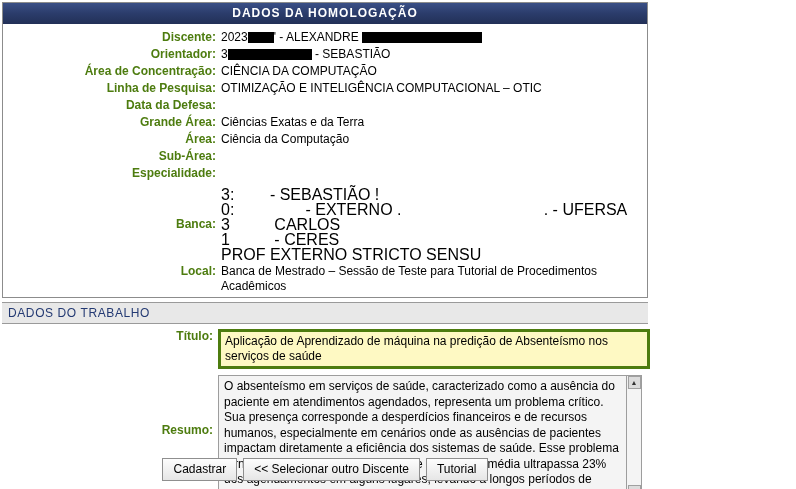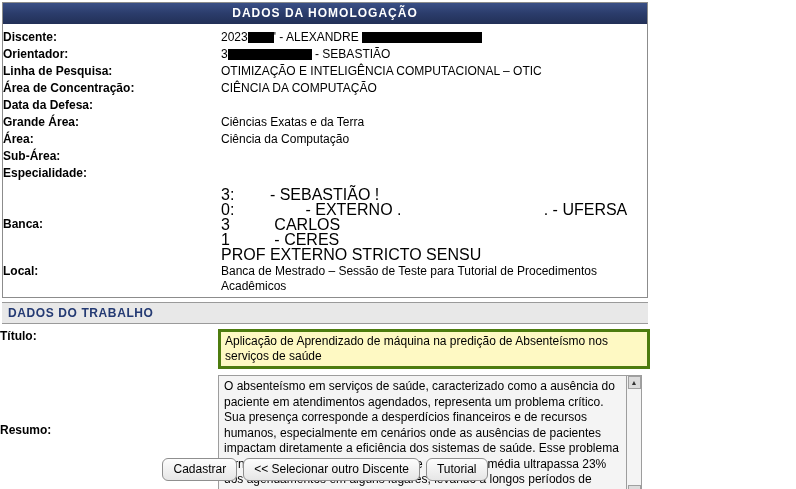--- a/index.html
+++ b/index.html
@@ -38,23 +38,24 @@
   .rows { padding: 5px 0 2px 0; }
   .row {
     display: flex;
     align-items: flex-start;
     padding: 1px 0;
     line-height: 15px;
   }
   .lbl {
     width: 218px;
     min-width: 218px;
+    text-align: right;
     font-weight: bold;
     padding-right: 5px;
-    color: #000000;
+    color: #4d7c0f;
     font-size: 12px;
   }
   .val {
     flex: 1;
     text-align: left;
     font-size: 12px;
     color: #000000;
     padding-right: 6px;
   }
   .redacted {
@@ -69,21 +70,21 @@
   .r-lg { width: 120px; }
 
   .banca-line { white-space: pre; font-size: 16px; line-height: 15px; }
 
   .section-header {
     margin: 4px 2px 0 2px;
     background: #e8e8e8;
     border-top: 1px solid #9a9a9a;
     border-bottom: 1px solid #9a9a9a;
     color: #243a73;
-    font-weight: bold;
+    font-weight: normal;
     font-size: 12px;
     letter-spacing: 0.6px;
     padding: 3px 6px;
     font-variant: small-caps;
     text-transform: uppercase;
   }
   .work-rows { padding: 4px 0 0 0; }
 
   .titulo-box {
     flex: 1;
@@ -140,21 +141,21 @@
     display: flex;
     justify-content: center;
     gap: 6px;
   }
   .btn {
     font-family: "Liberation Sans", sans-serif;
     font-size: 12px;
     background: #ececec;
     background: linear-gradient(to bottom, #fdfdfd 0%, #e6e6e6 100%);
     border: 1px solid #8f8f8f;
-    border-radius: 6px;
+    border-radius: 0;
     padding: 3px 10px 4px 10px;
     color: #000;
     cursor: pointer;
     line-height: 14px;
   }
   .spacer-row { height: 4px; }
 </style>
 </head>
 <body>
 
@@ -175,27 +176,27 @@
       </div>
 
       <div class="row">
         <div class="lbl">Orientador:</div>
         <div class="val">
           <span>3</span><span class="redacted r-md"></span> <span>- SEBASTIÃO</span>
         </div>
       </div>
 
       <div class="row">
+        <div class="lbl">Área de Concentração:</div>
+        <div class="val">CIÊNCIA DA COMPUTAÇÃO</div>
+      </div>
+
+      <div class="row">
         <div class="lbl">Linha de Pesquisa:</div>
         <div class="val">OTIMIZAÇÃO E INTELIGÊNCIA COMPUTACIONAL – OTIC</div>
-      </div>
-
-      <div class="row">
-        <div class="lbl">Área de Concentração:</div>
-        <div class="val">CIÊNCIA DA COMPUTAÇÃO</div>
       </div>
 
       <div class="row">
         <div class="lbl">Data da Defesa:</div>
       </div>
 
       <div class="row">
         <div class="lbl">Grande Área:</div>
         <div class="val">Ciências Exatas e da Terra</div>
       </div>

